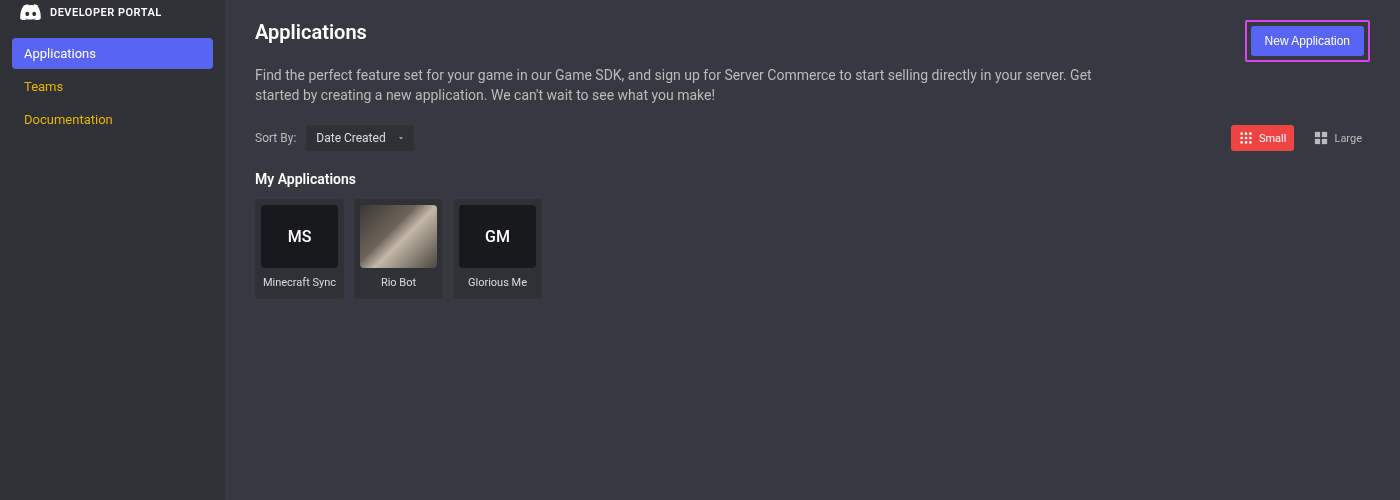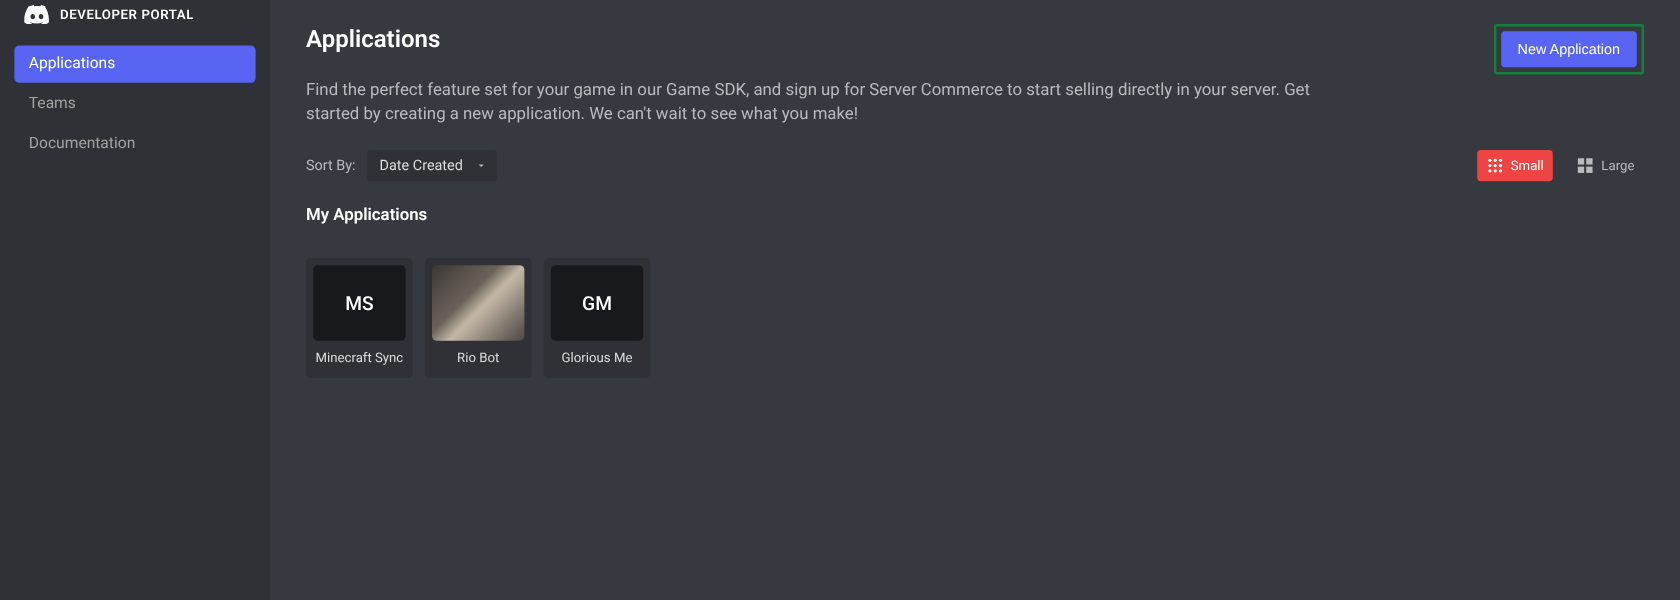--- a/index.html
+++ b/index.html
@@ -41,21 +41,21 @@
       letter-spacing: 0.5px;
     }
     .sidebar-nav {
       padding: 0 12px;
     }
     .sidebar-item {
       padding: 8px 12px;
       margin-bottom: 2px;
       border-radius: 4px;
       font-size: 13px;
-      color: #a3a3a3;
+      color: #eab308;
       cursor: pointer;
     }
     .sidebar-item.active {
       background: #5865f2;
       color: #fff;
     }
     .main {
       flex: 1;
       padding: 20px 30px;
       overflow: auto;
@@ -65,21 +65,21 @@
       justify-content: space-between;
       align-items: flex-start;
       margin-bottom: 4px;
     }
     .page-title {
       font-size: 20px;
       font-weight: 600;
       color: #fff;
     }
     .new-app-wrapper {
-      border: 2px solid #15803d;
+      border: 2px solid #d946ef;
       padding: 4px;
       border-radius: 2px;
     }
     .new-app-button {
       background: #5865f2;
       color: #fff;
       border: none;
       padding: 8px 14px;
       border-radius: 3px;
       font-size: 12px;
@@ -148,21 +148,21 @@
     }
     .view-icon {
       width: 14px;
       height: 14px;
       fill: currentColor;
     }
     .section-title {
       font-size: 14px;
       font-weight: 600;
       color: #fff;
-      margin-bottom: 28px;
+      margin-bottom: 12px;
     }
     .app-grid {
       display: flex;
       gap: 10px;
     }
     .app-card {
       width: 89px;
       background: #2f3136;
       border-radius: 4px;
       padding: 6px 6px 10px;

